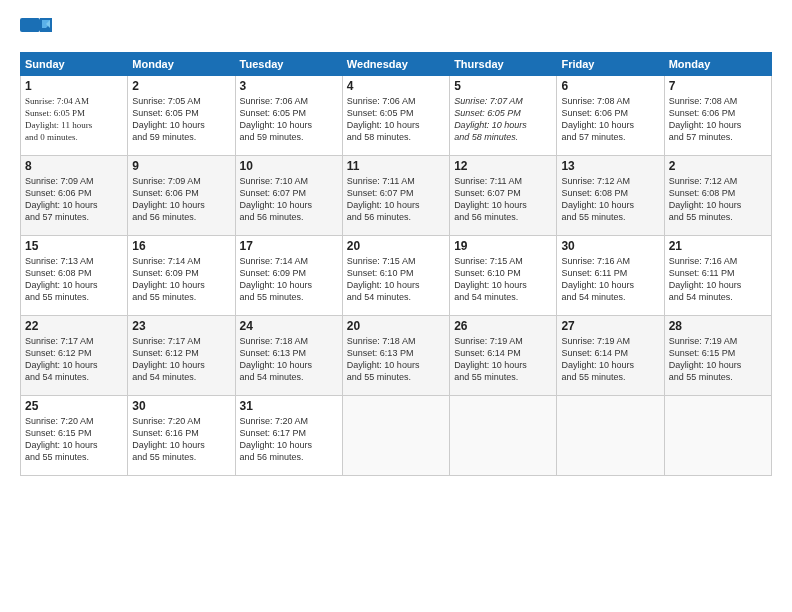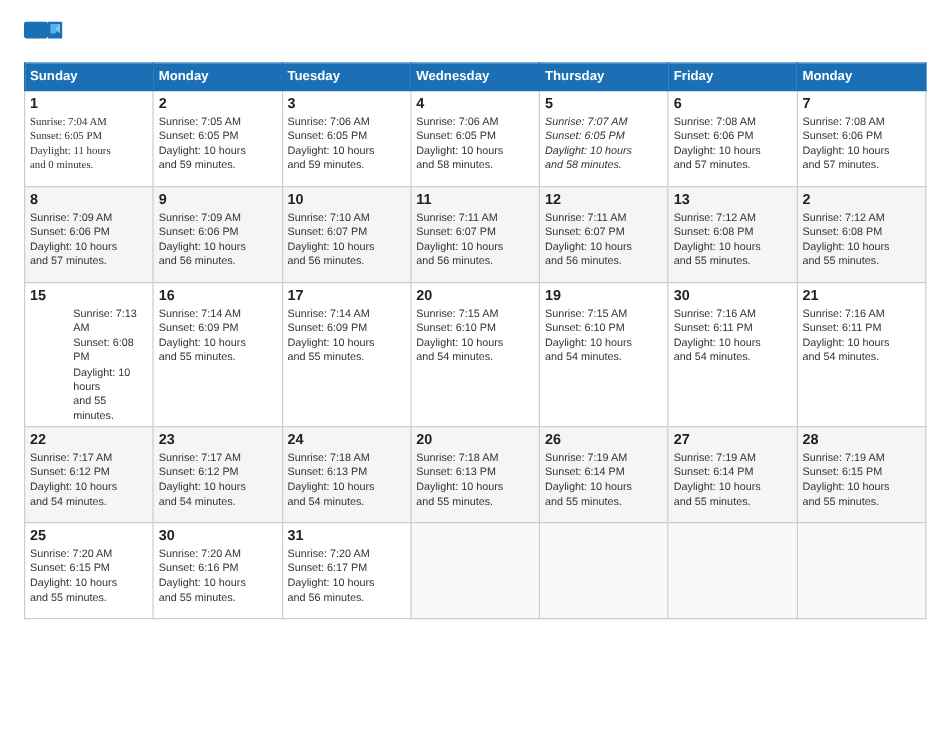--- a/index.html
+++ b/index.html
@@ -225,21 +225,21 @@
             <span class="day-num">2</span>
             <div class="day-info" style="white-space: pre-line;">Sunrise: 7:12 AM
 Sunset: 6:08 PM
 Daylight: 10 hours
 and 55 minutes.</div>
           </td>
         </tr>
         <tr>
           <td>
             <span class="day-num">15</span>
-            <div class="day-info" style="white-space: pre-line; margin-left: 36px;">Sunrise: 7:13 AM
+            <div class="day-info" style="white-space: pre-line;">Sunrise: 7:13 AM
 Sunset: 6:08 PM
 Daylight: 10 hours
 and 55 minutes.</div>
           </td>
           <td>
             <span class="day-num">16</span>
             <div class="day-info" style="white-space: pre-line;">Sunrise: 7:14 AM
 Sunset: 6:09 PM
 Daylight: 10 hours
 and 55 minutes.</div>

